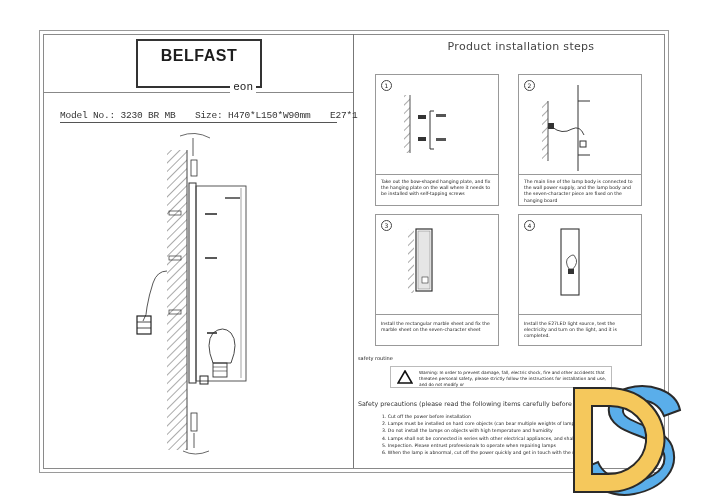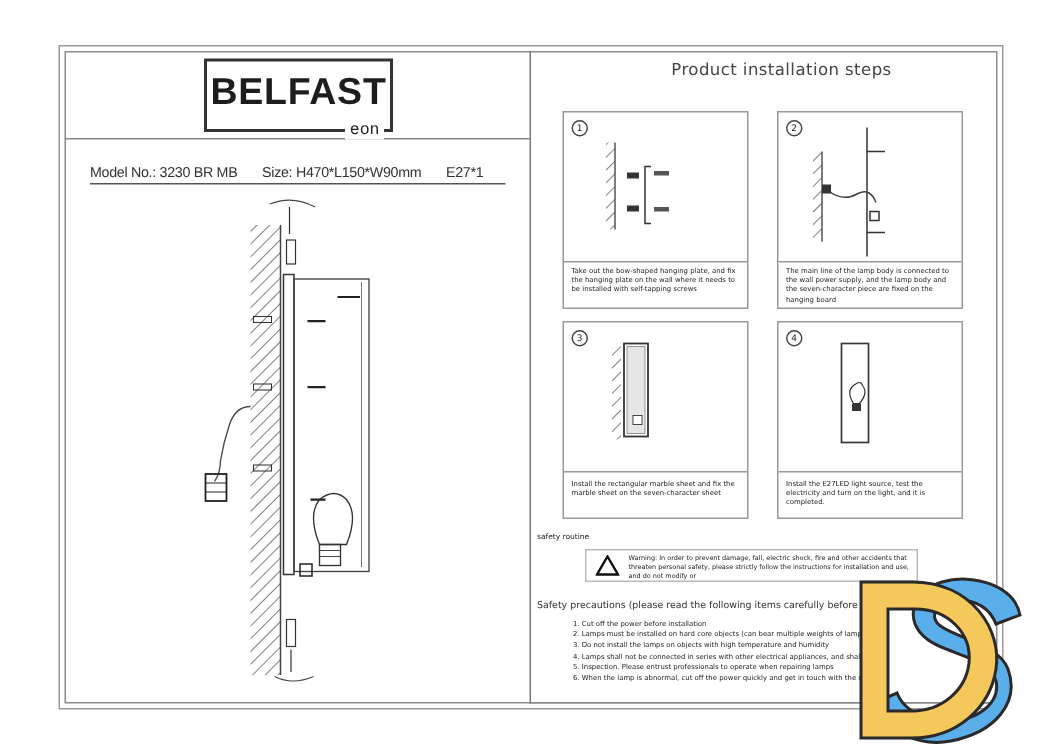--- a/index.html
+++ b/index.html
@@ -4,23 +4,23 @@
 <style>
   html, body { margin:0; padding:0; background:#ffffff; }
   body { width:708px; height:500px; position:relative; overflow:hidden;
          font-family:"DejaVu Sans", sans-serif; color:#222; }
   .abs { position:absolute; }
   .frame-outer { left:39px; top:30px; width:630px; height:443px; border:1px solid #9a9a9a; box-sizing:border-box; }
   .frame-inner { left:43px; top:34px; width:622px; height:435px; border:1px solid #8a8a8a; box-sizing:border-box; }
   .divider-v { left:353px; top:34px; width:1px; height:435px; background:#777; }
   .divider-h-left { left:43px; top:92px; width:310px; height:1px; background:#888; }
   .logo-box { left:136px; top:39px; width:126px; height:49px; border:2px solid #333; box-sizing:border-box; background:#fff; }
-  .logo-main { left:0; top:6px; width:122px; text-align:center; font-family:"Liberation Sans", sans-serif; font-weight:bold; font-size:25px; letter-spacing:0.5px; color:#1d1d1d; }
+  .logo-main { left:0; top:6px; width:122px; text-align:center; font-family:"Liberation Sans", sans-serif; font-weight:bold; font-size:16px; letter-spacing:0.5px; color:#1d1d1d; }
   .logo-sub { right:4px; bottom:-7px; background:#fff; padding:0 3px; font-family:Liberation Mono, monospace; font-size:11px; color:#222; }
-  .spec-line { left:60px; top:110px; width:277px; font-size:9.5px; color:#333; white-space:nowrap; border-bottom:1px solid #555; padding-bottom:1px; font-family:Liberation Sans, sans-serif; letter-spacing:-0.2px; }
+  .spec-line { left:60px; top:110px; width:277px; font-size:9.5px; color:#333; white-space:nowrap; border-bottom:1px solid #555; padding-bottom:1px; font-family:Liberation Mono, monospace; letter-spacing:-0.2px; }
   .spec-line span { margin-right:14px; }
   .title-right { left:353px; top:40px; width:336px; text-align:center; font-size:11px; color:#444; font-family:"DejaVu Sans", sans-serif; letter-spacing:0.3px; }
   .step { position:absolute; border:1px solid #999; box-sizing:border-box; background:#fff; }
   .step .num { position:absolute; left:5px; top:5px; width:9px; height:9px; border:1px solid #444; border-radius:50%; font-size:6px; line-height:9px; text-align:center; }
   .step .sep { position:absolute; left:0; right:0; height:1px; background:#999; }
   .step .cap { position:absolute; left:5px; right:4px; font-size:4.6px; line-height:6.2px; color:#222; }
   .small { font-size:5px; color:#222; }
   .warn-box { left:390px; top:366px; width:222px; height:22px; border:1px solid #bbb; box-sizing:border-box; }
   .warn-text { left:28px; top:3px; width:190px; font-size:4.3px; line-height:6px; color:#222; }
   .prec-title { left:358px; top:400px; font-size:6.3px; color:#333; white-space:nowrap; }

